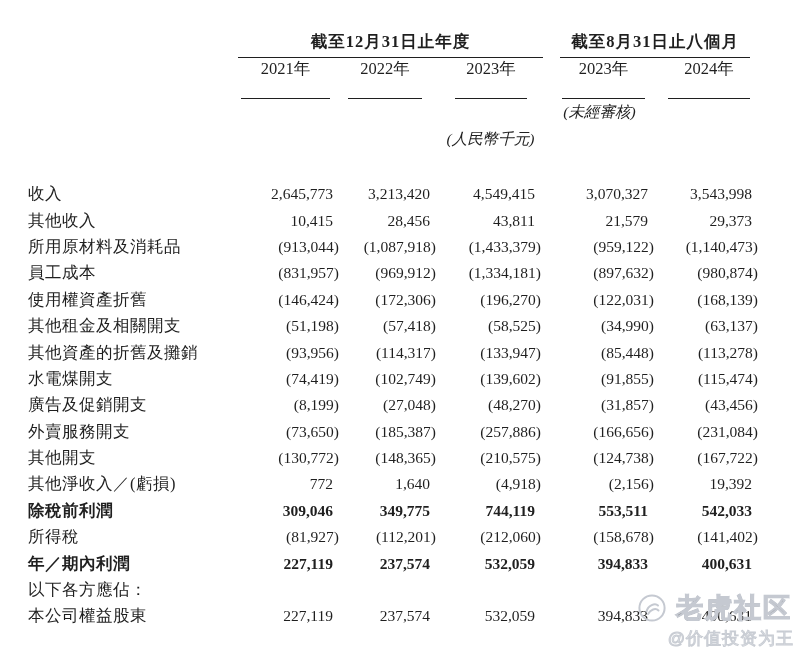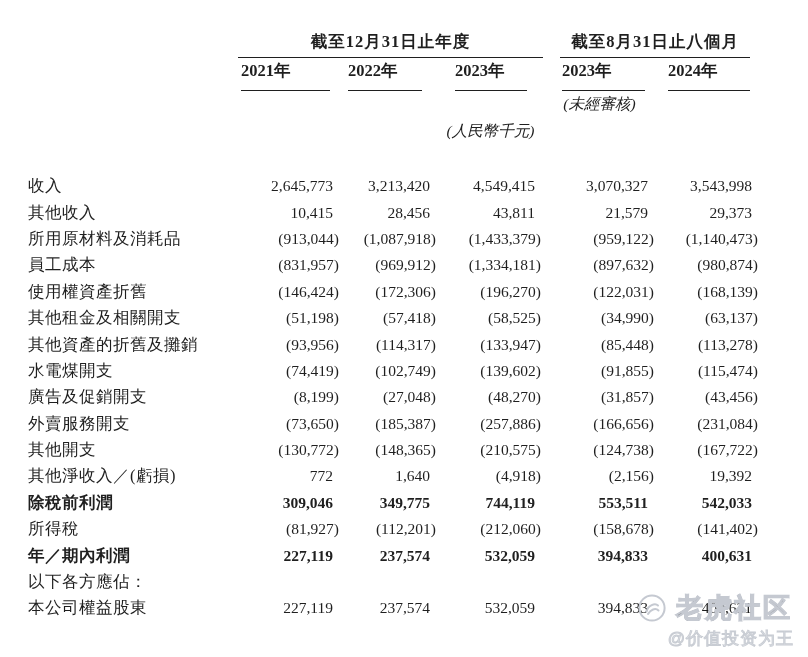--- a/index.html
+++ b/index.html
@@ -25,22 +25,22 @@
     border-bottom:1.6px solid #1f1f1f;
     font-weight:bold; text-align:center;
     font-size:16.5px; letter-spacing:1px;
     padding-bottom:4px; white-space:nowrap;
   }
   .gh2 { margin-left:17px; margin-right:10px; }
 
   tr.year-row td { height:33px; }
   .year-head {
     border-bottom:1.6px solid #1f1f1f;
-    font-weight:bold; text-align:left;
-    font-size:16.5px; padding-bottom:8px;
+    font-weight:normal; text-align:center;
+    font-size:16.5px; padding-bottom:18px;
     margin-left:auto; white-space:nowrap;
   }
   .yh1{width:89px; margin-right:11px;}
   .yh2{width:74px; margin-right:16px;}
   .yh3{width:72px; margin-right:16px;}
   .yh4{width:83px; margin-right:11px;}
   .yh5{width:82px; margin-right:10px;}
 
   tr.note-row td { height:27px; vertical-align:middle; padding:0; }
   .note-cell {

